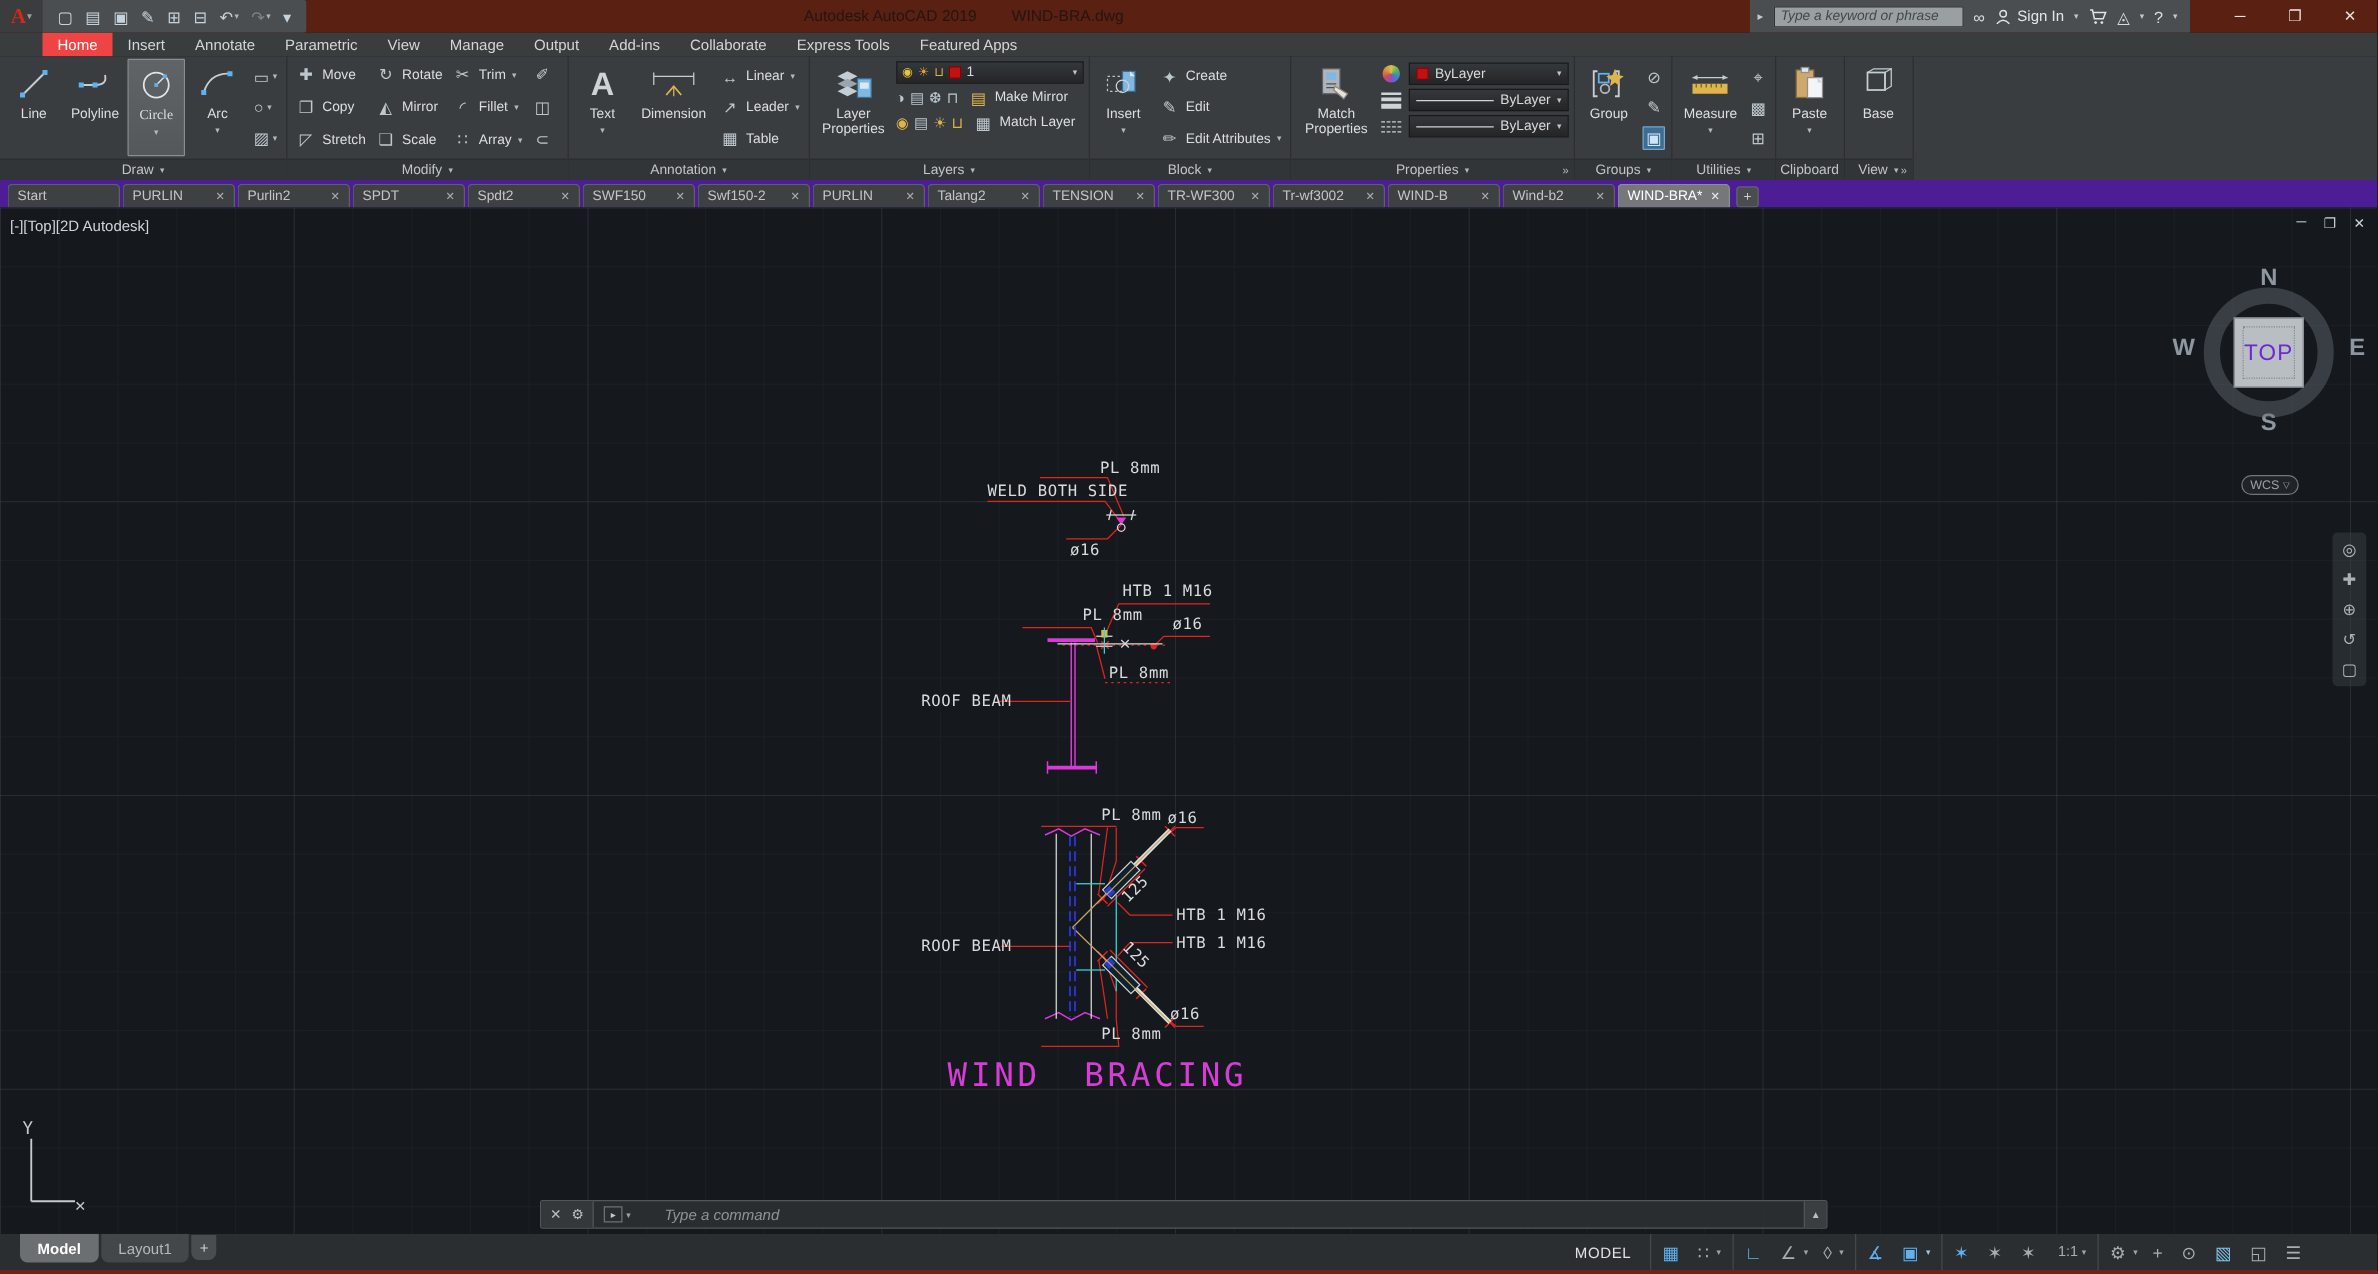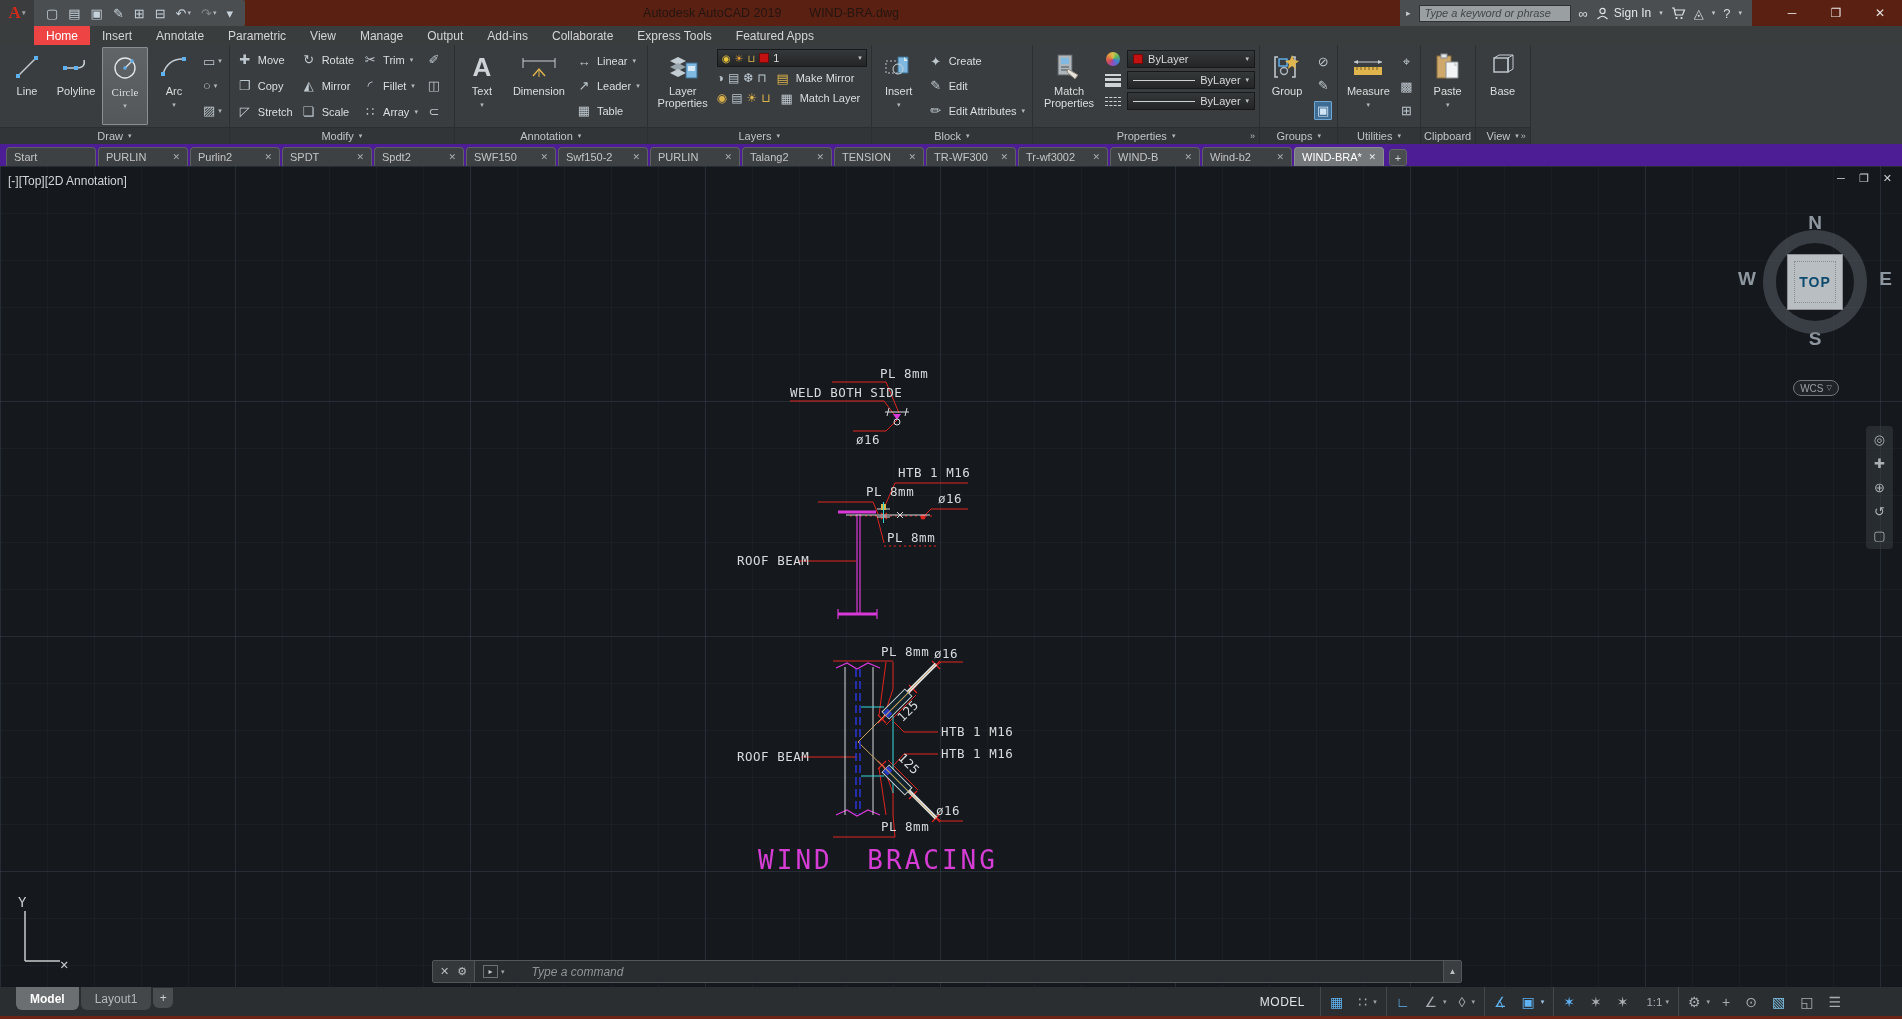--- a/index.html
+++ b/index.html
@@ -116,21 +116,21 @@
   .vc-n,.vc-s,.vc-w,.vc-e { position:absolute; color:#8e979f; font-weight:bold; font-size:19px; }
   .vc-n { left:0; right:0; top:6px; text-align:center; }
   .vc-s { left:0; right:0; top:122px; text-align:center; }
   .vc-w { left:3px; top:62px; }
   .vc-e { right:3px; top:62px; }
   .vc-ring { position:absolute; left:28px; top:24px; width:104px; height:104px; border-radius:50%;
     border:13px solid rgba(100,108,116,0.45); }
   .vc-top { position:absolute; left:52px; top:48px; width:56px; height:56px; background:#b9bec2;
     border:1px solid #8c9094; display:flex; align-items:center; justify-content:center; }
   .vc-top .inner { width:42px; height:42px; border:1px dotted #888c90; display:flex; align-items:center;
-    justify-content:center; color:#0c4a6e; font-weight:bold; font-size:14px; letter-spacing:1px; }
+    justify-content:center; color:#6d28d9; font-weight:normal; font-size:18px; letter-spacing:1px; }
   .wcs { position:absolute; left:1793px; top:214px; width:46px; height:16px; border:1px solid #70767c;
     border-radius:8px; background:rgba(40,44,48,0.6); display:flex; align-items:center; justify-content:center;
     gap:3px; color:#9aa1a7; font-size:10px; }
   .wcs .wcaret { font-size:7px; }
 
   .navbar { position:absolute; left:1866px; top:260px; width:27px; background:rgba(58,63,68,0.5);
     border-radius:4px; display:flex; flex-direction:column; align-items:center; padding:6px 0; gap:9px; }
   .navitem { color:rgba(195,200,204,0.85); font-size:13px; }
 
   .cmddock { position:absolute; left:432px; bottom:4px; width:1030px; height:23px;
@@ -814,21 +814,21 @@
 
         <span class="ftab active">
           <span>WIND-BRA*</span>
           <span class="fx">✕</span>
         </span>
       </div>
     <span class="fplus">+</span>
   </div>
 
   <div class="canvas">
-    <div class="vhead">[-][Top][2D Annotation]</div>
+    <div class="vhead">[-][Top][2D Autodesk]</div>
     <div class="vctrl">
       <span>─</span>
       <span>❐</span>
       <span>✕</span>
     </div>
 
     <svg id="dwg" viewBox="0 0 1902 821" preserveAspectRatio="none">
 
       <g stroke="#e02420" fill="none" stroke-width="1">
 

